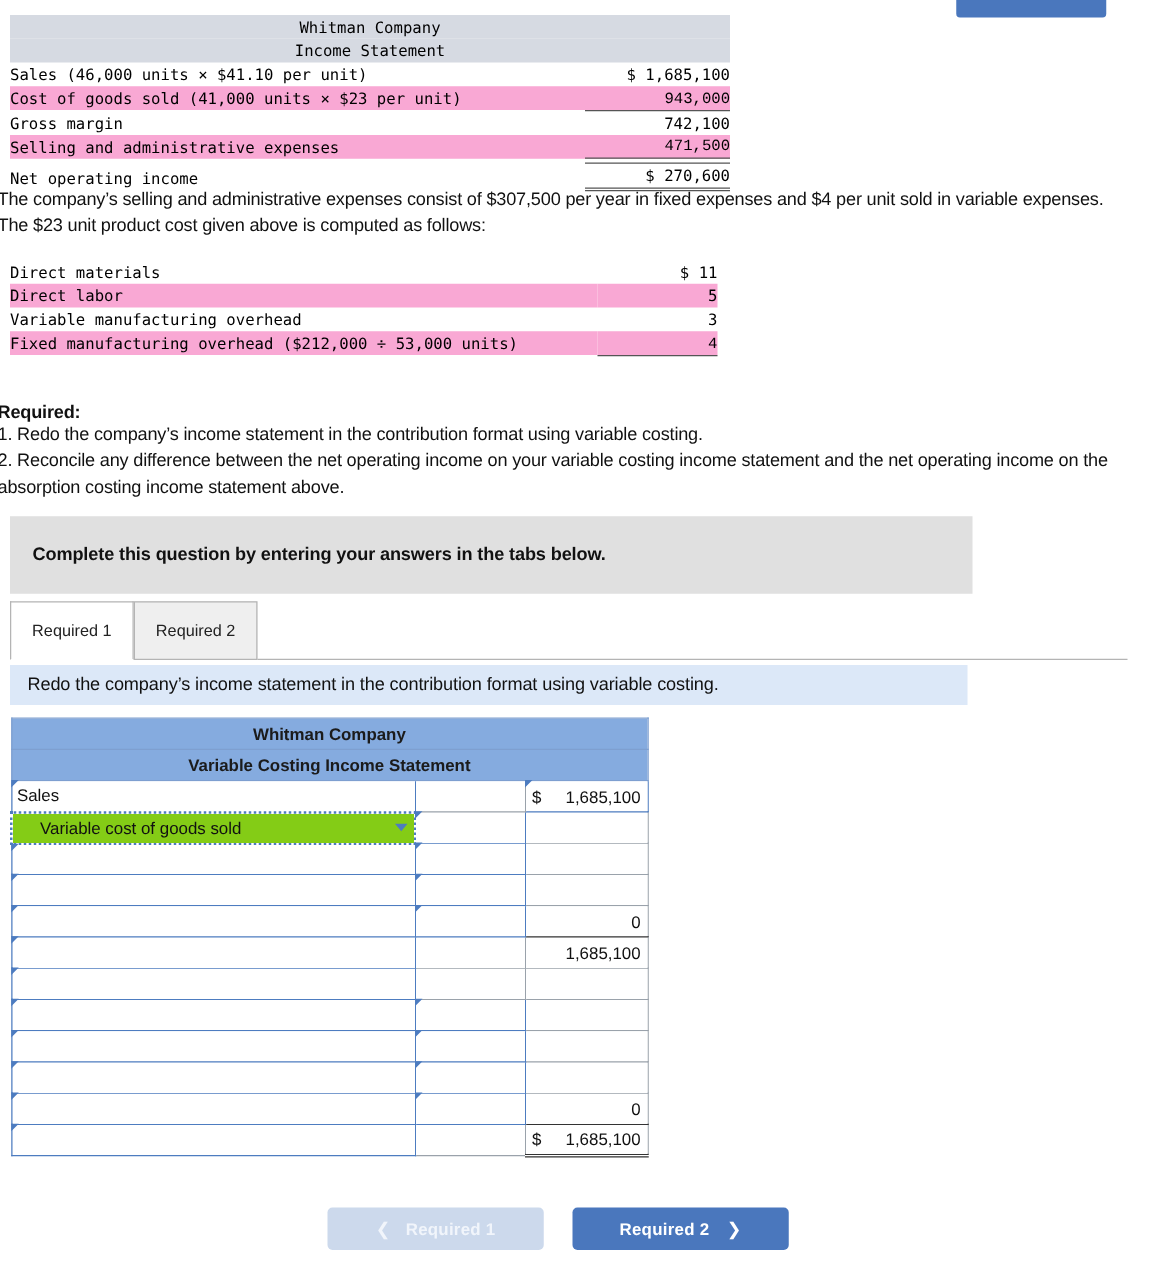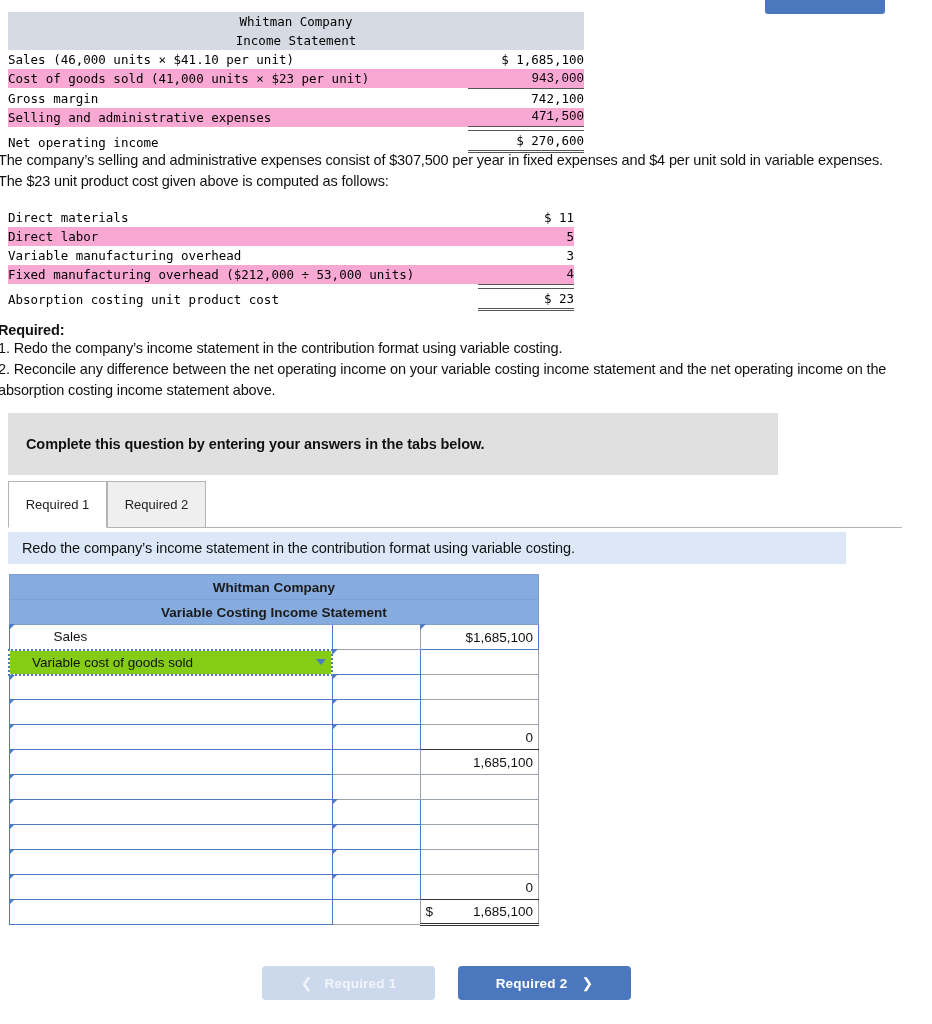--- a/index.html
+++ b/index.html
@@ -84,21 +84,21 @@
   }
   .tab.active{ background:#ffffff; left:0; border-bottom:1px solid #fff; z-index:2;}
   .tab.inactive{ background:#efefef; left:99px; border-bottom:1px solid #b4b4b4;}
   .tabline{
     position:absolute; left:0px; top:46px; width:894px;
     border-bottom:1px solid #b4b4b4;
   }
 
   
   .infostrip{
-    position:absolute; left:8px; top:532px; width:838px; height:32px;
+    position:absolute; left:8px; top:532px; width:766px; height:32px;
     background:#dce8f8; display:flex; align-items:center;
   }
   .infostrip span{
     margin-left:14px; font-size:14.5px; color:#111; letter-spacing:-0.1px;
   }
 
   
   .sheet{
     position:absolute; left:8px; top:574px;
     border-collapse: collapse; table-layout: fixed;
@@ -118,21 +118,20 @@
   .hdr.sep{ border-top:1px solid #6f93c9; }
 
   
   .cell{
     border:1px solid #9aa2ab;
     background:#fff;
     position:relative;
   }
   .cell.sel{
     border:1.6px solid #4d7cc0;
-    padding-left:40px;
   }
   .ctext{
     padding-left:4px; white-space:nowrap; display:block;
     line-height:23px; font-size:13.5px;
   }
   .ctext.indent{ padding-left:22px; }
   .num{
     text-align:right; padding-right:5px; line-height:23px;
     font-size:13.5px; white-space:nowrap; display:block;
   }
@@ -246,24 +245,20 @@
         <td class="amt">3</td>
       </tr>
       <tr>
         <td class="lbl shade">Fixed manufacturing overhead ($212,000 ÷ 53,000 units)</td>
         <td class="amt shade underline-amt">4</td>
       </tr>
       <tr class="gap-row">
           <td></td>
           <td></td>
         </tr>
-      <tr>
-        <td class="lbl">Absorption costing unit product cost</td>
-        <td class="amt dbl-amt">$ 23</td>
-      </tr>
     </tbody>
   </table>
 
   <div class="para" id="req-head">Required:</div>
   <div class="para" id="req-list">
     <div>1. Redo the company’s income statement in the contribution format using variable costing.</div>
     <div>2. Reconcile any difference between the net operating income on your variable costing income statement and the net operating income on the absorption costing income statement above.</div>
   </div>
 
   <div class="banner">

